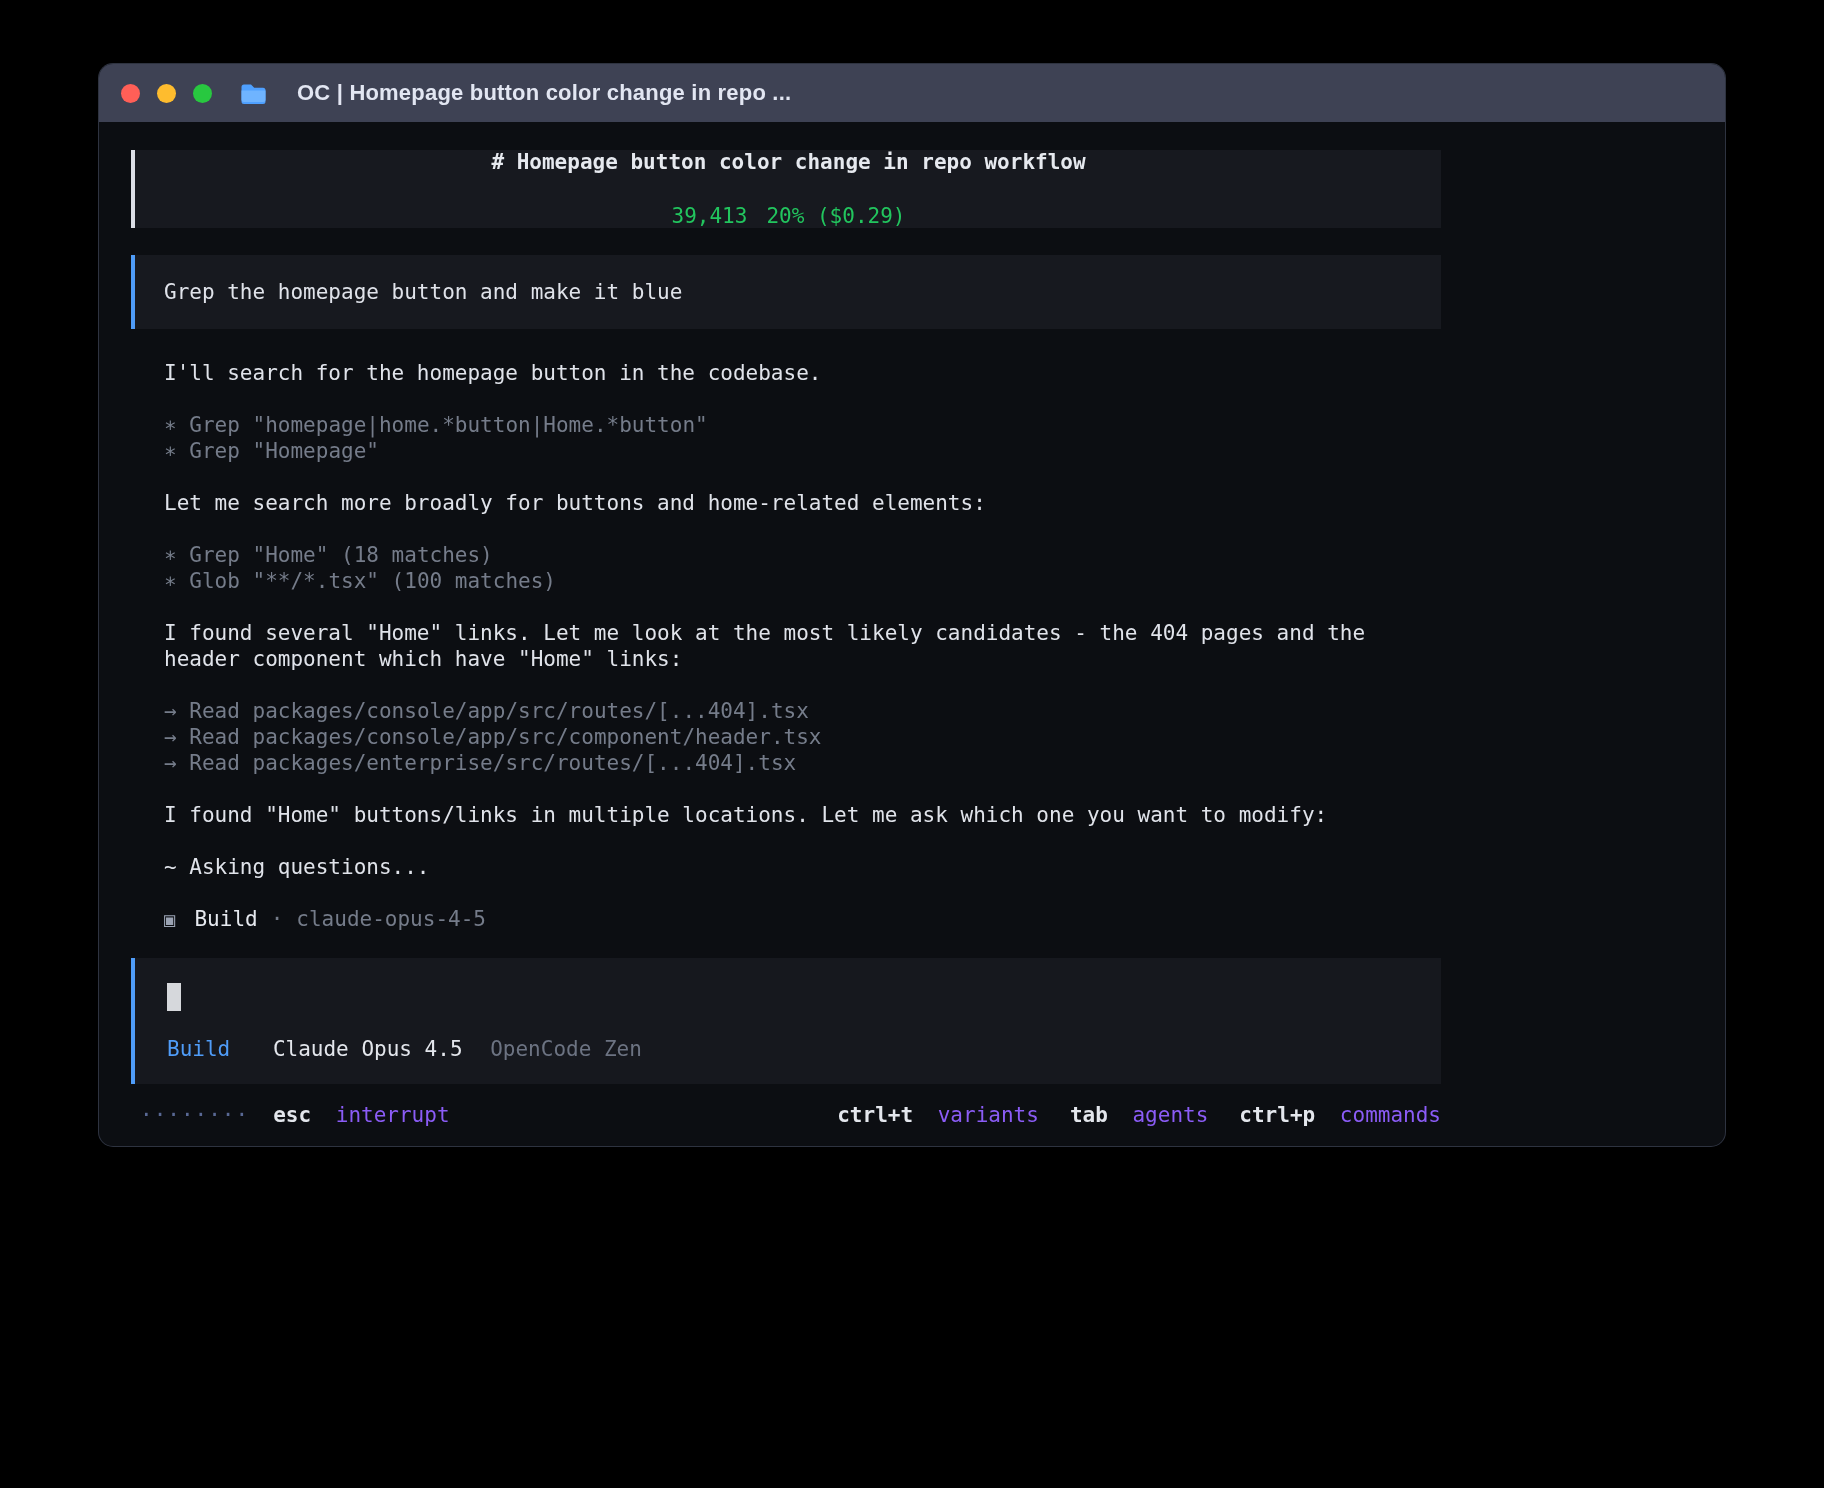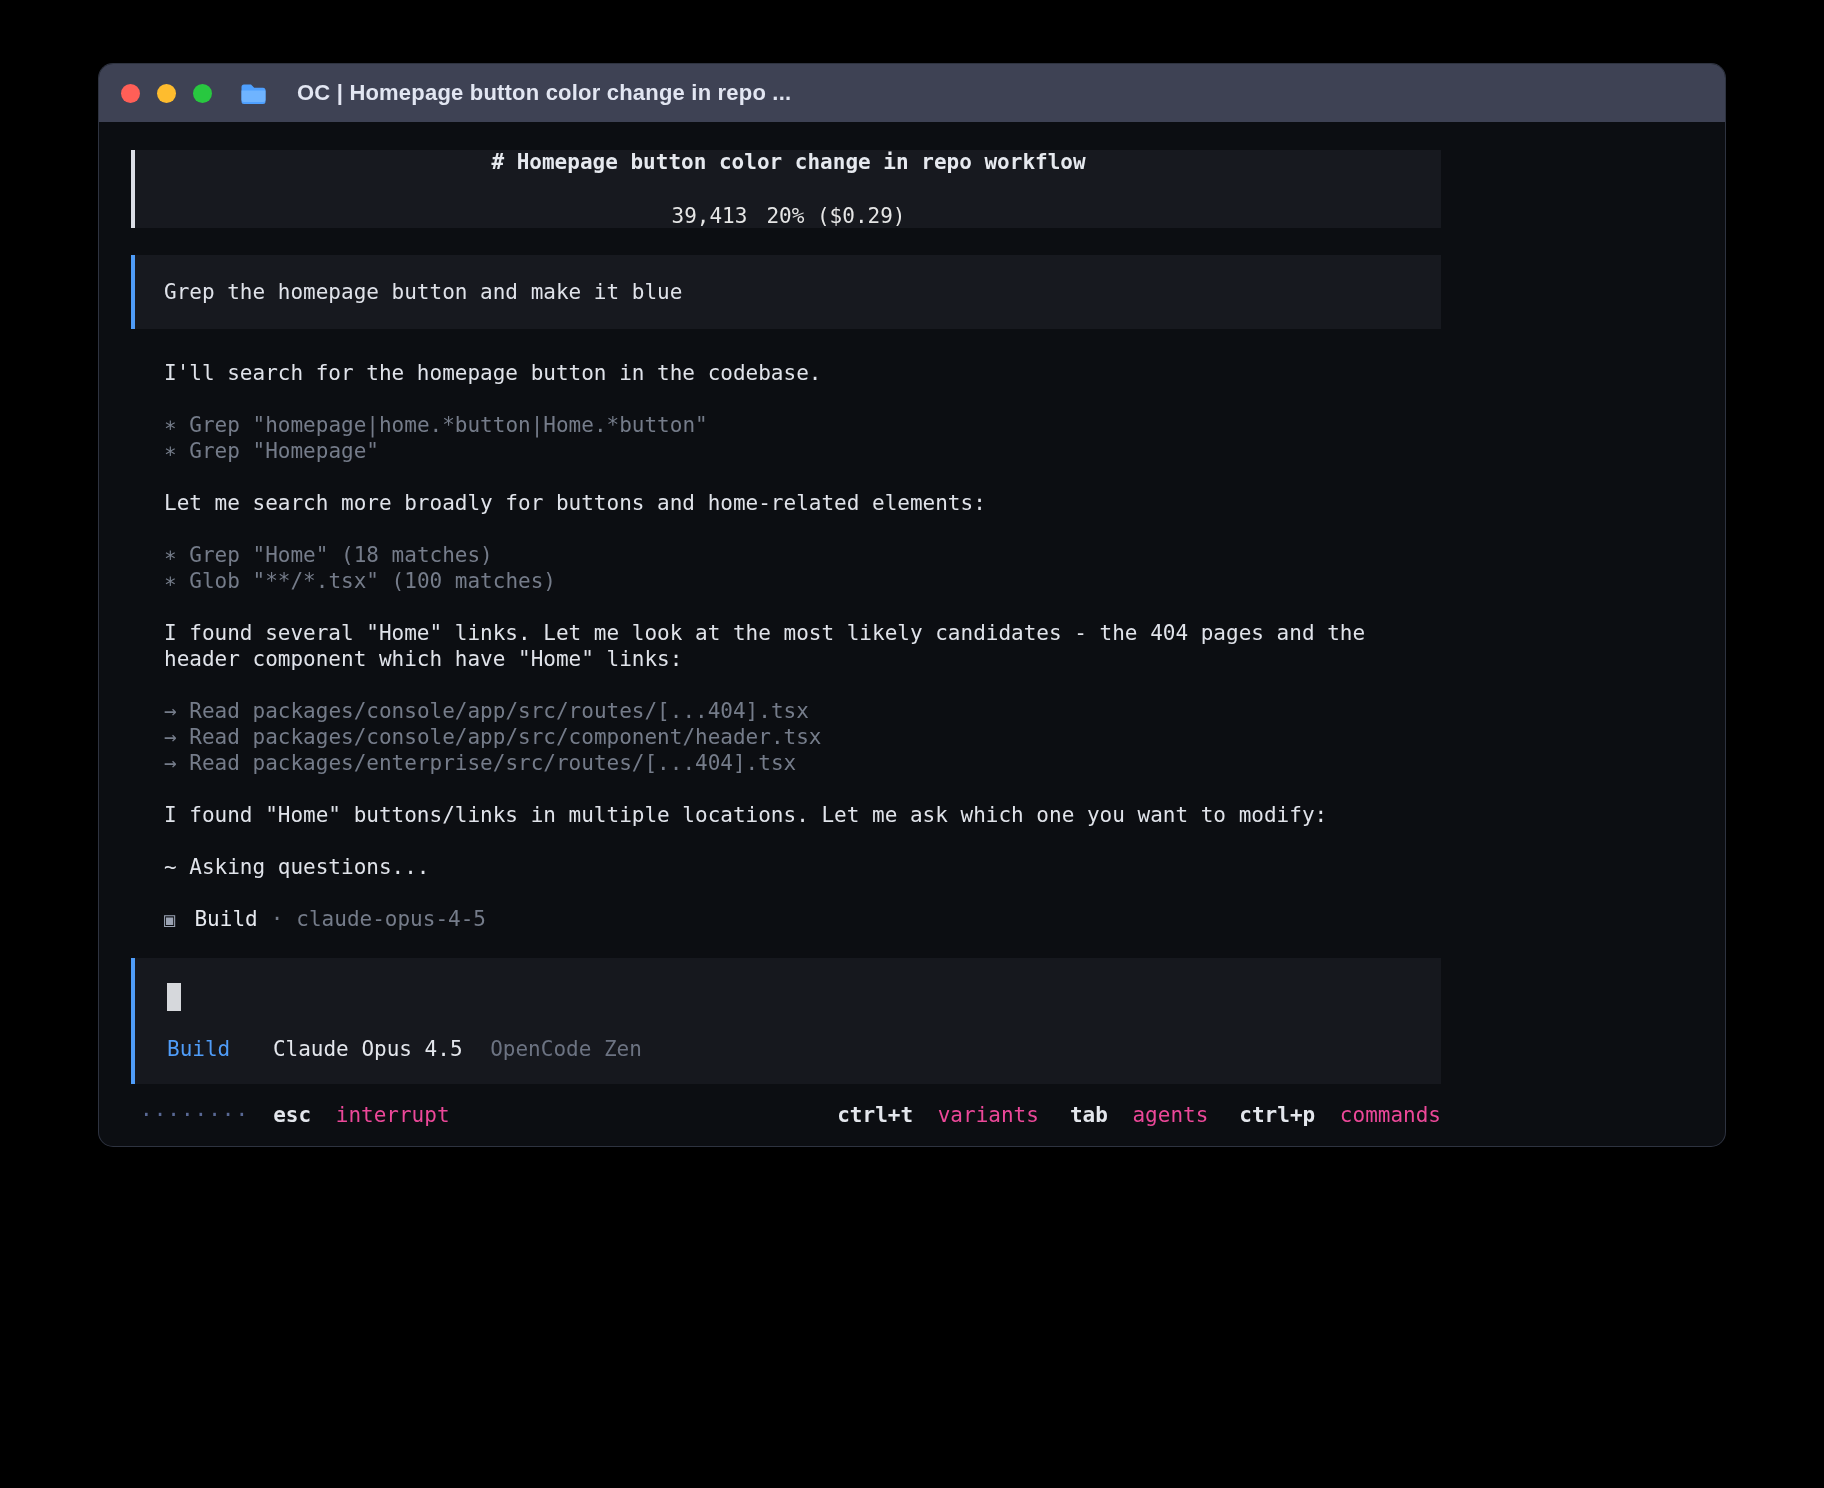--- a/index.html
+++ b/index.html
@@ -44,21 +44,21 @@
   .header-block {
     background:#17191f;
     border-left:4px solid #dcdfe6;
     height:78px;
     display:flex; align-items:center; justify-content:space-between;
     padding:0 28px 0 29px;
     margin-bottom:27px;
     flex-direction:column;
   }
   .header-title { font-size:21px; font-weight:bold; color:#e6e9ef; }
-  .header-stats { display:flex; gap:19px; font-size:21px; color:#e5e5e5; }
+  .header-stats { display:flex; gap:19px; font-size:21px; color:#22c55e; }
   
   .user-message {
     background:#17191f;
     border-left:4px solid #4f9cf8;
     height:74px;
     display:flex; align-items:center;
     padding:0 29px;
     font-size:21px; color:#e0e3ea;
     margin-bottom:31px;
   }
@@ -93,21 +93,21 @@
   
   .footer {
     width:1310px;
     display:flex; align-items:center;
     margin-top:19px;
     font-size:21px;
   }
   .spinner { color:#596894; margin-left:9px; letter-spacing:1px; }
   .esc-group { margin-left:24px; }
   .key { color:#e3e6ec; font-weight:bold; }
-  .hint { color:#ec4899; margin-left:12px; }
+  .hint { color:#8b5cf6; margin-left:12px; }
   .shortcuts { margin-left:auto; display:flex; gap:31px; }
   .shortcut { white-space:nowrap; }
 </style>
 </head>
 <body>
 
 <div class="window">
 
   <div class="titlebar">
     <div class="traffic">

